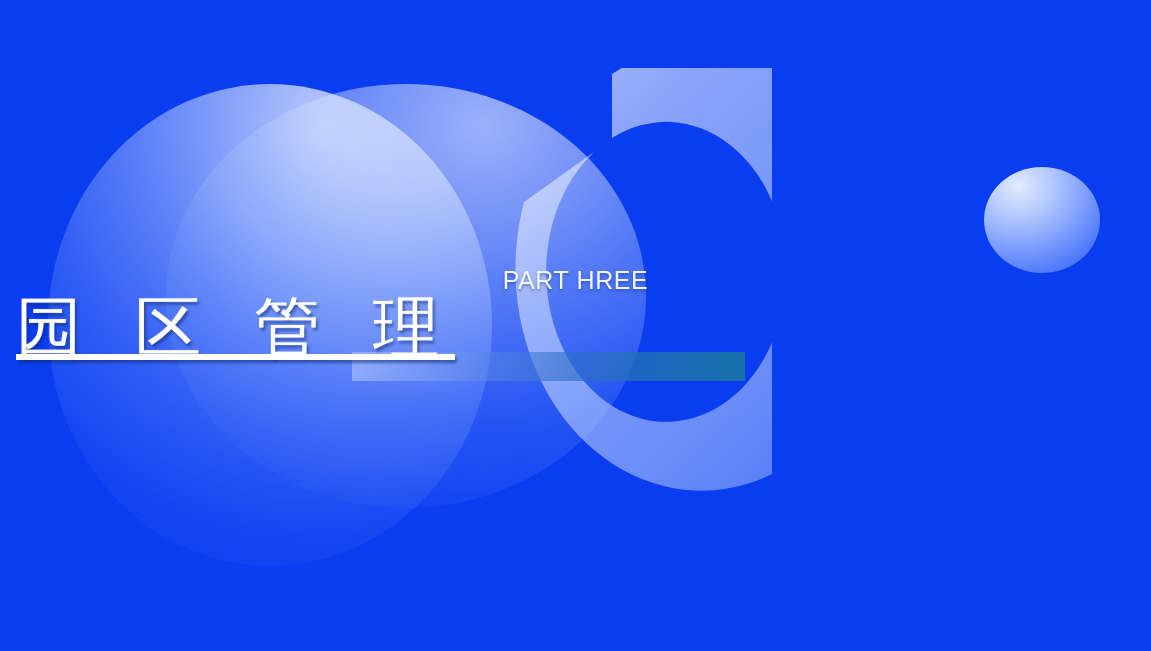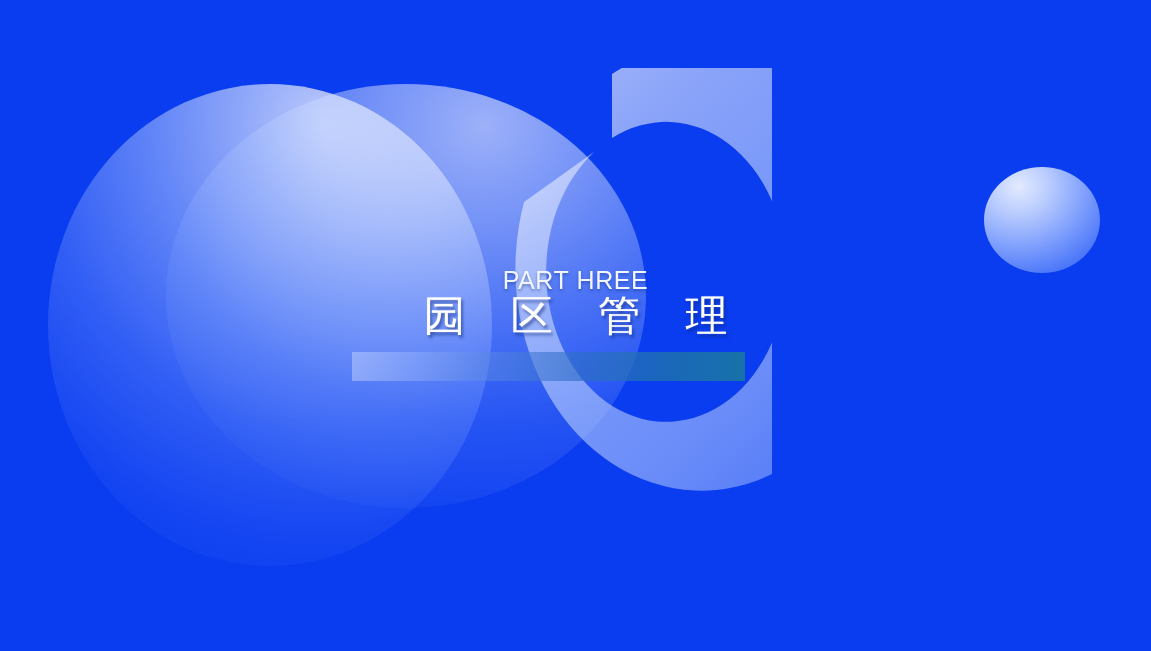--- a/index.html
+++ b/index.html
@@ -145,32 +145,32 @@
     text-shadow: 0 2px 3px rgba(16,44,124,0.45);
     white-space: nowrap;
   }
 
   
   .headline {
     position: absolute;
     left: 0;
     right: 0;
     top: 295px;
-    text-align: center;
-    font-size: 42px;
+    font-size: 66px;
     line-height: 1;
     font-weight: 400;
     letter-spacing: 16px;
     text-indent: 16px;
     color: #ffffff;
     text-shadow:
       2px 3px 3px rgba(14,42,118,0.55),
       0 0 1px rgba(255,255,255,0.6);
     white-space: nowrap;
     font-family: "DejaVu Sans", "Liberation Sans", sans-serif;
+    text-decoration: underline;
   }
 </style>
 </head>
 <body>
 
 <div id="slide">
 
   <div class="decor-layer">
 
     <div class="sphere-a"></div>

